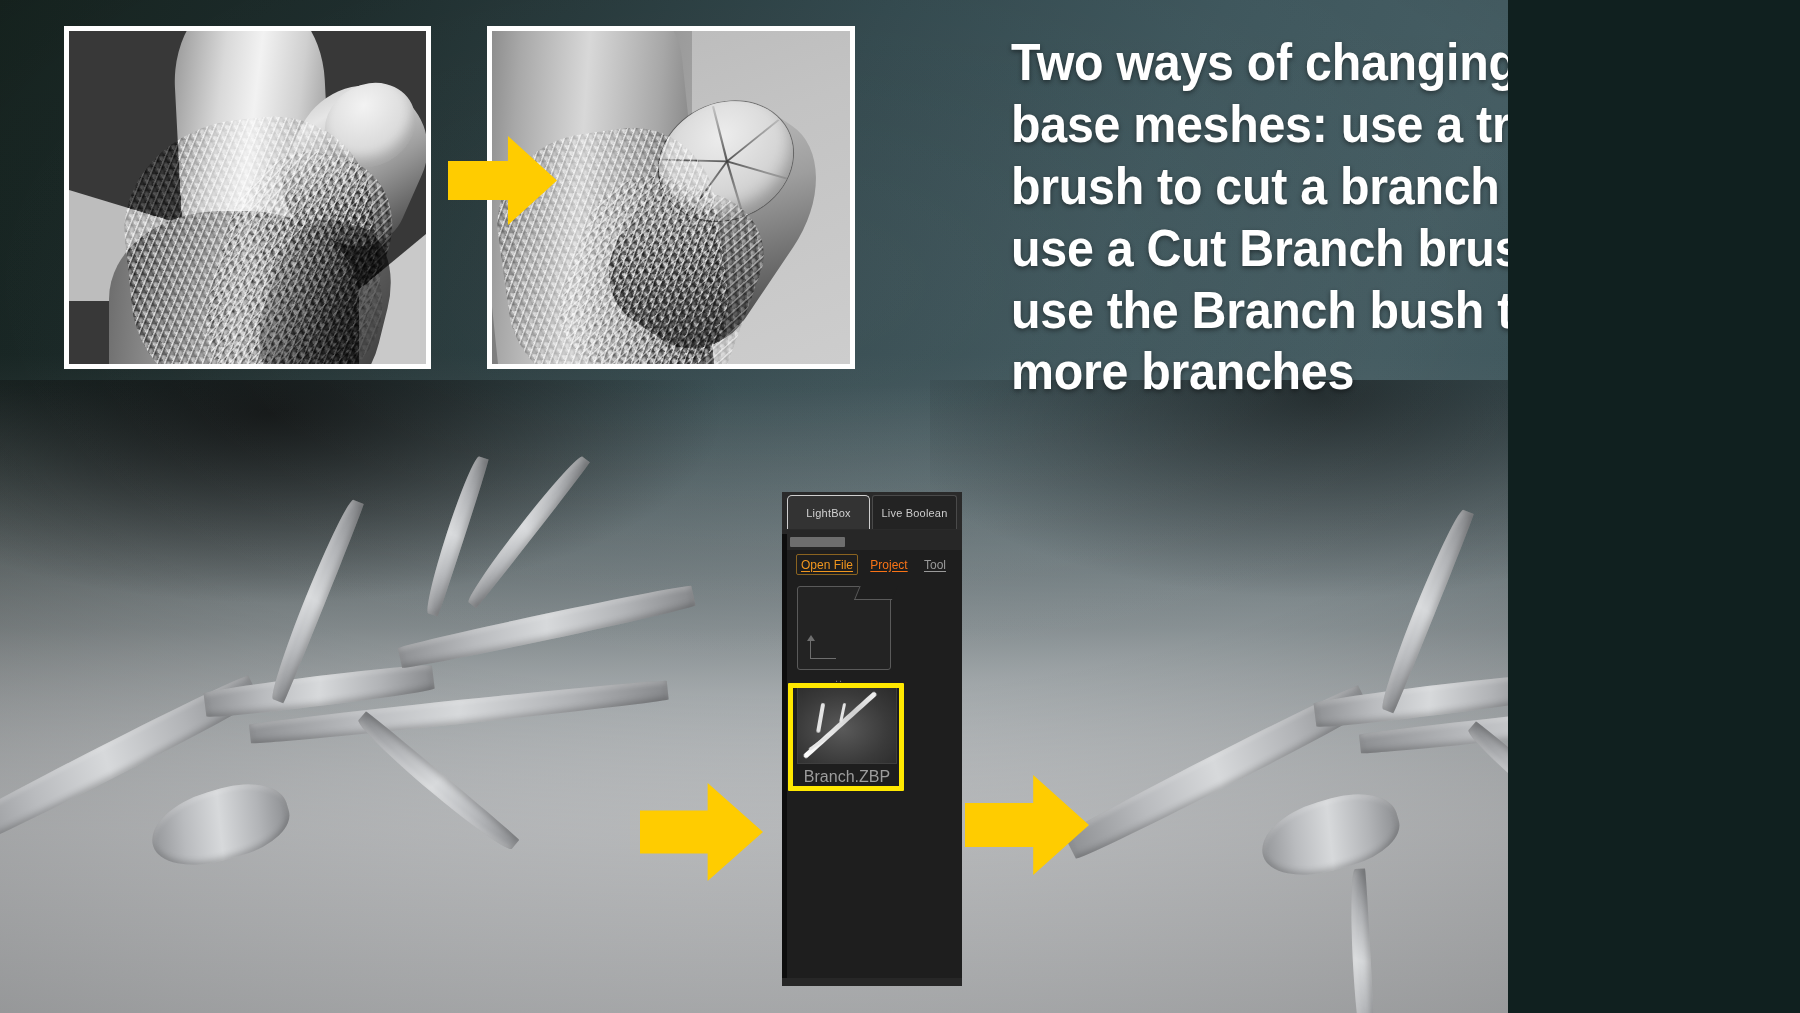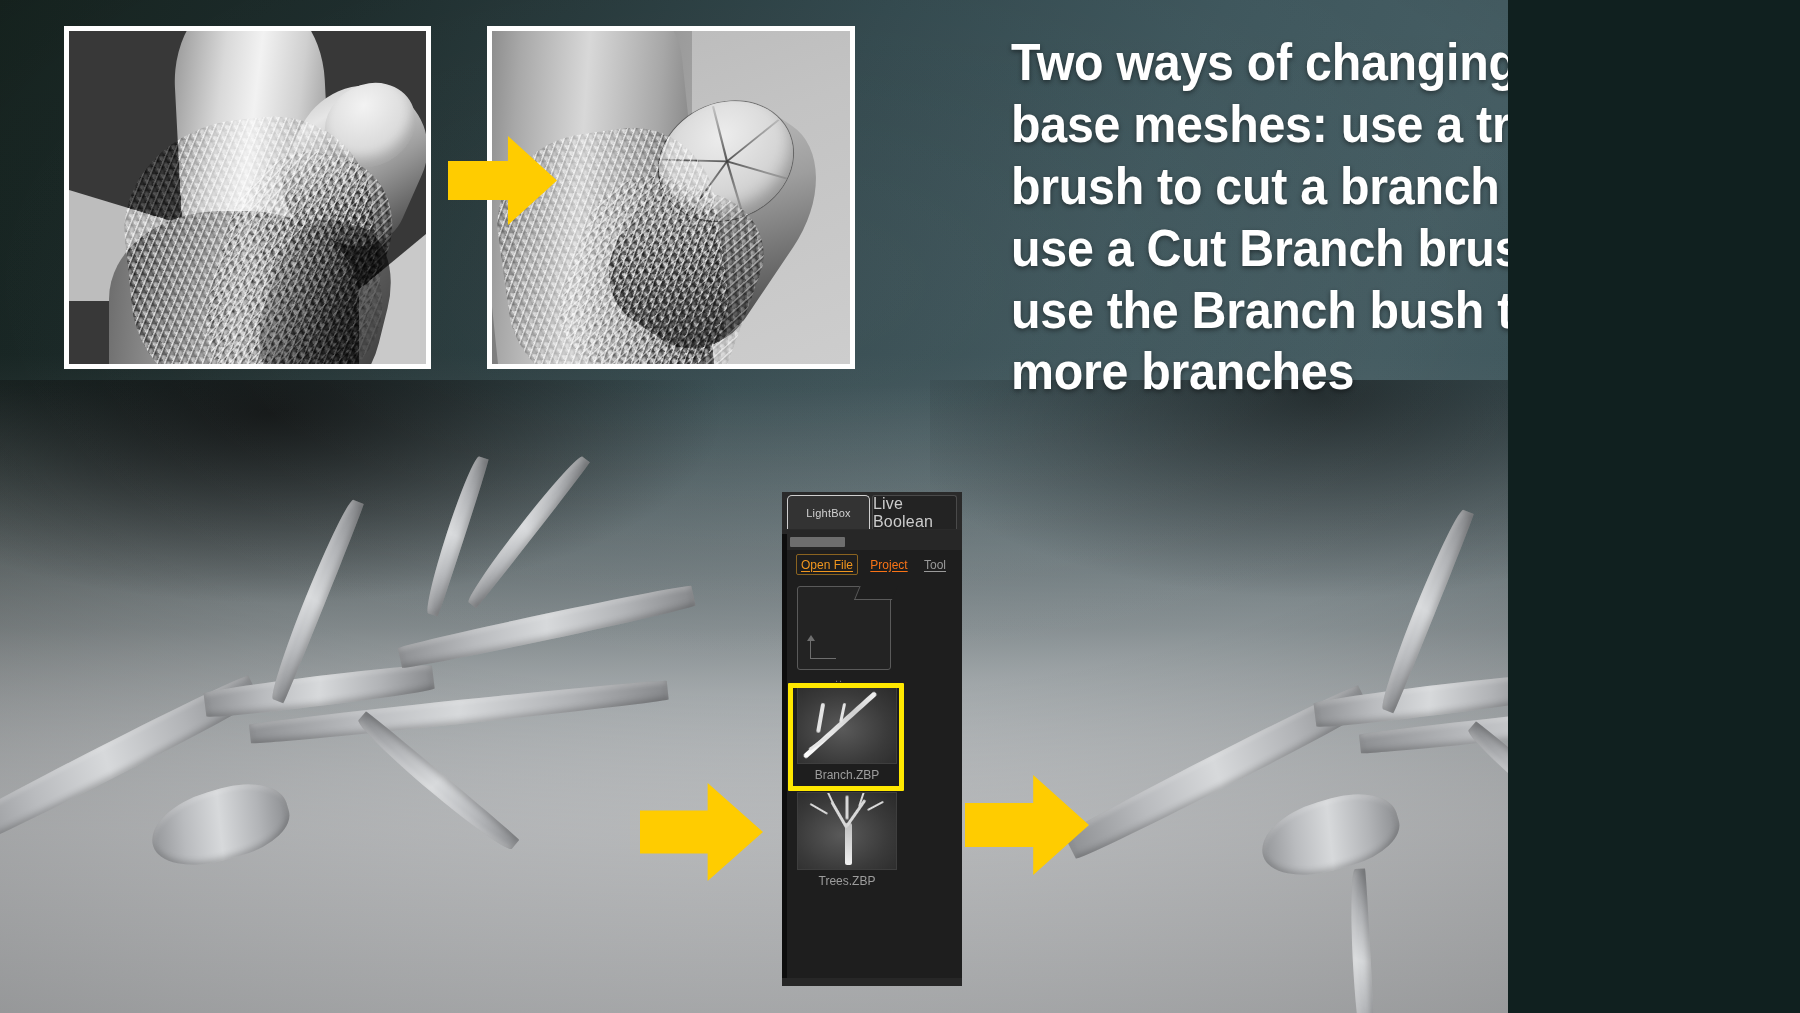--- a/index.html
+++ b/index.html
@@ -218,21 +218,21 @@
     border-bottom: none;
     border-radius: 5px 5px 0 0;
   }
   #tab-liveboolean {
     left: 90px; width: 85px;
     background: #232323;
     border: 1px solid #4a4a4a;
     border-bottom: none;
     border-radius: 3px 3px 0 0;
     color: #cccccc;
-    font-size: 16px;
+    font-size: 11px;
   }
   .lb-slider {
     position:absolute; left: 8px; top: 45px; width: 55px; height: 10px;
     background: #6e6e6e; border-radius: 1px;
   }
   .lb-leftrail {
     position:absolute; left: 0px; top: 42px; width: 5px; height: 444px;
     background: #0d0d0d;
   }
   .lb-body {
@@ -290,21 +290,21 @@
   .lb-tile { position:absolute; width: 118px; }
   .lb-thumb {
     width: 100px; height: 78px;
     border: 1px solid #3e3e3e;
     background: radial-gradient(ellipse at 45% 55%, #5a5a5a 0%, #3a3a3a 60%, #2a2a2a 100%);
     position: relative; overflow:hidden;
     margin-left: 6px;
   }
   .lb-label {
     margin-top: 4px; text-align:center;
-    color:#9d9d9d; font-size: 12px; width: 112px;
+    color:#9d9d9d; font-size: 16px; width: 112px;
   }
   #tile-branch { left: 4px; top: 136px; }
   #tile-trees  { left: 4px; top: 242px; }
   #tile-branch-sel {
     position:absolute; left: 1px; top: 133px;
     width: 116px; height: 108px;
     border: 5px solid #ffe800;
     border-radius: 1px;
     pointer-events: none;
   }
@@ -452,30 +452,17 @@
         <div class="lb-thumb">
           <div class="thumb-branch-main"></div>
           <div class="thumb-branch-spur" style="left:22px; bottom:30px; width:30px; height:4px; transform:rotate(-80deg); transform-origin:left bottom;"></div>
           <div class="thumb-branch-spur" style="left:44px; bottom:40px; width:20px; height:3px; transform:rotate(-78deg); transform-origin:left bottom;"></div>
           <div class="thumb-branch-spur" style="left:12px; bottom:12px; width:24px; height:3px; transform:rotate(-35deg); transform-origin:left bottom;"></div>
         </div>
         <div class="lb-label">Branch.ZBP</div>
       </div>
       <div id="tile-branch-sel"></div>
 
-      <div class="lb-tile" id="tile-trees">
-        <div class="lb-thumb">
-          <div class="thumb-trees-trunk"></div>
-          <div class="thumb-twig" style="left:50px; bottom:42px; width:30px; height:3px; transform:rotate(-120deg); transform-origin:left bottom;"></div>
-          <div class="thumb-twig" style="left:50px; bottom:42px; width:32px; height:3px; transform:rotate(-55deg); transform-origin:left bottom;"></div>
-          <div class="thumb-twig" style="left:50px; bottom:50px; width:24px; height:2.5px; transform:rotate(-90deg); transform-origin:left bottom;"></div>
-          <div class="thumb-twig" style="left:30px; bottom:56px; width:20px; height:2px; transform:rotate(-150deg); transform-origin:left bottom;"></div>
-          <div class="thumb-twig" style="left:70px; bottom:58px; width:18px; height:2px; transform:rotate(-28deg);  transform-origin:left bottom;"></div>
-          <div class="thumb-twig" style="left:62px; bottom:62px; width:16px; height:2px; transform:rotate(-72deg);  transform-origin:left bottom;"></div>
-          <div class="thumb-twig" style="left:36px; bottom:66px; width:14px; height:2px; transform:rotate(-115deg); transform-origin:left bottom;"></div>
-        </div>
-        <div class="lb-label">Trees.ZBP</div>
-      </div>
 
     </div>
   </div>
 
 </div>
 
 </body></html>

